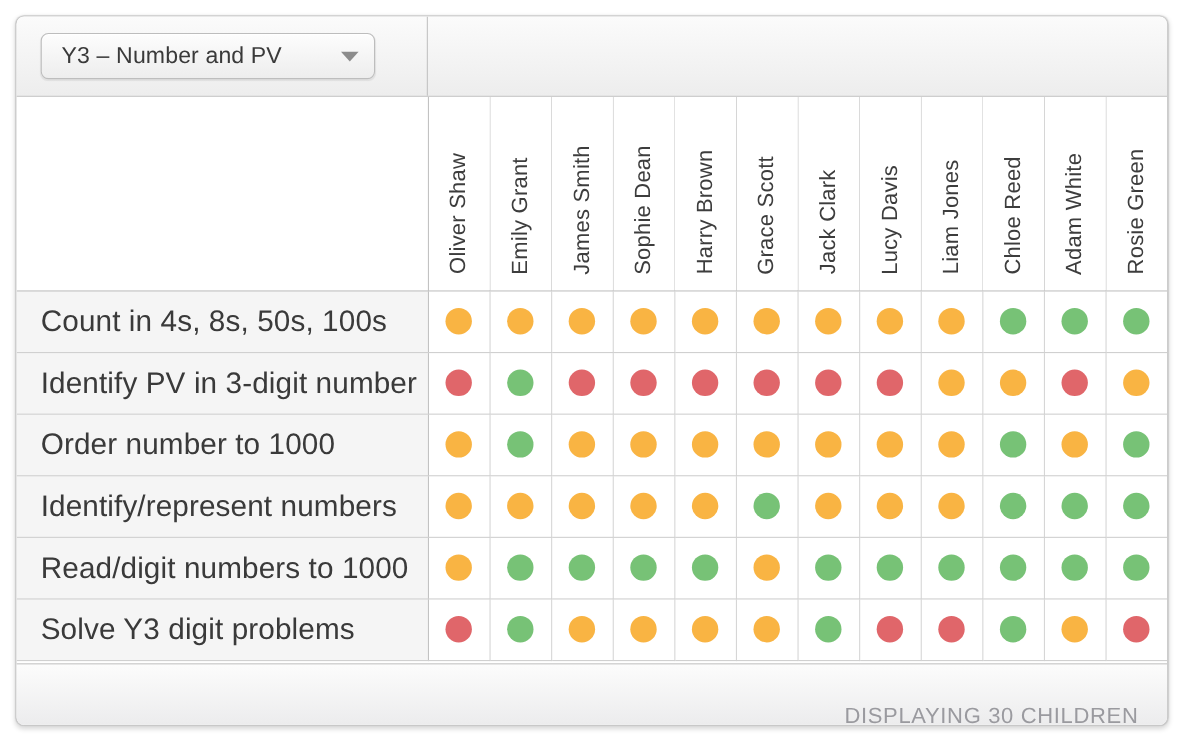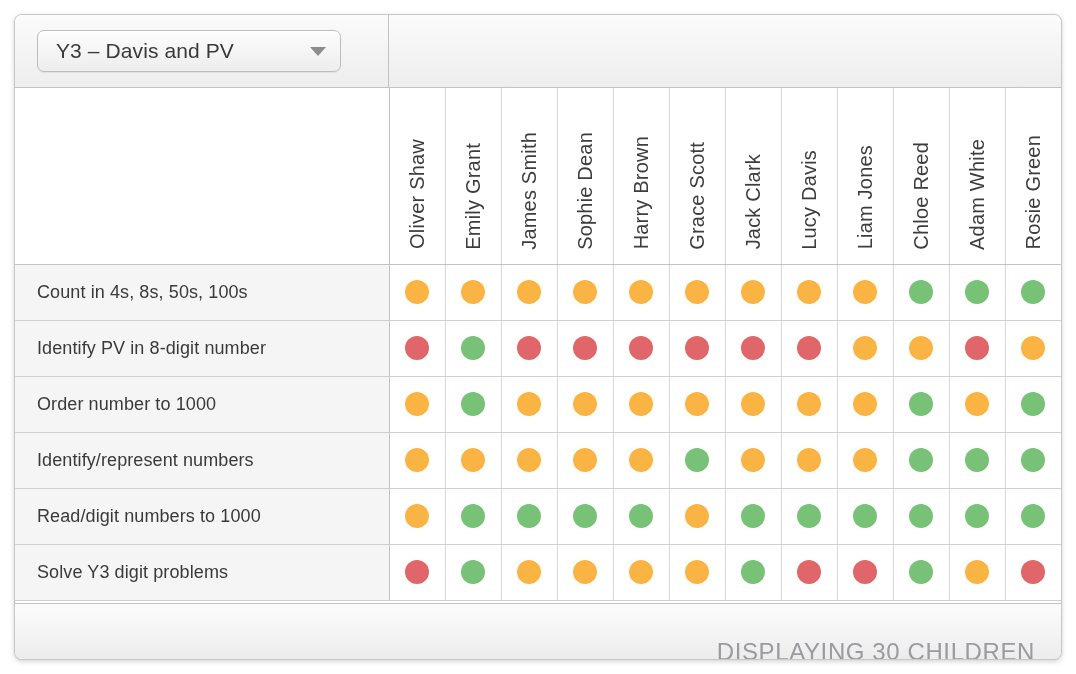--- a/index.html
+++ b/index.html
@@ -126,21 +126,21 @@
   }
 
   
   tr.data-row { height: 56px; }
   td.row-label {
     background: #f5f5f5;
     border-right: 1px solid #c2c2c2;
     border-bottom: 1px solid #d0d0d0;
     border-top: 1px solid #d0d0d0;
     padding: 0 0 0 22px;
-    font-size: 18px;
+    font-size: 27px;
     color: #3a3a3a;
     white-space: nowrap;
     letter-spacing: 0.1px;
   }
   td.dot-cell {
     background: #ffffff;
     border-right: 1px solid #d6d6d6;
     border-bottom: 1px solid #d0d0d0;
     border-top: 1px solid #d0d0d0;
     text-align: center;
@@ -163,37 +163,37 @@
     flex: 0 0 56px;
     height: 56px;
     display: flex;
     align-items: center;
     justify-content: flex-end;
     padding-right: 26px;
     background: linear-gradient(to bottom, #fcfcfc 0%, #ececed 100%);
     border-top: 1px solid #c2c2c2;
   }
   .footer-text {
-    font-size: 24px;
+    font-size: 20px;
     color: #9a9a9f;
     letter-spacing: 0.6px;
     white-space: nowrap;
     margin-top: 40px;
   }
 </style>
 </head>
 <body>
 
 <div id="root">
   <div class="card">
 
     <div class="toolbar">
       <div class="toolbar-left">
         <div class="dropdown">
-          <span class="dropdown-label">Y3 – Davis and PV</span>
+          <span class="dropdown-label">Y3 – Number and PV</span>
           <span class="caret"></span>
         </div>
       </div>
       <div class="toolbar-right"></div>
     </div>
 
     <div class="grid-wrap">
       <table class="grid">
         <colgroup id="colgroup">
             <col class="label-col">
@@ -261,21 +261,21 @@
               <td class="dot-cell"><span class="dot amber"></span></td>
               <td class="dot-cell"><span class="dot amber"></span></td>
               <td class="dot-cell"><span class="dot amber"></span></td>
               <td class="dot-cell"><span class="dot amber"></span></td>
               <td class="dot-cell"><span class="dot amber"></span></td>
               <td class="dot-cell"><span class="dot green"></span></td>
               <td class="dot-cell"><span class="dot green"></span></td>
               <td class="dot-cell"><span class="dot green"></span></td>
             </tr>
             <tr class="data-row">
-              <td class="row-label">Identify PV in 8-digit number</td>
+              <td class="row-label">Identify PV in 3-digit number</td>
               <td class="dot-cell"><span class="dot red"></span></td>
               <td class="dot-cell"><span class="dot green"></span></td>
               <td class="dot-cell"><span class="dot red"></span></td>
               <td class="dot-cell"><span class="dot red"></span></td>
               <td class="dot-cell"><span class="dot red"></span></td>
               <td class="dot-cell"><span class="dot red"></span></td>
               <td class="dot-cell"><span class="dot red"></span></td>
               <td class="dot-cell"><span class="dot red"></span></td>
               <td class="dot-cell"><span class="dot amber"></span></td>
               <td class="dot-cell"><span class="dot amber"></span></td>

